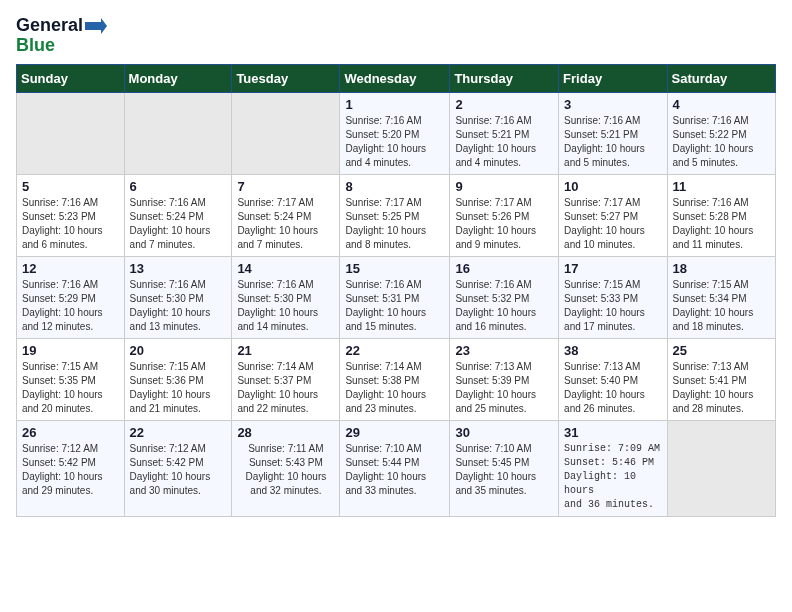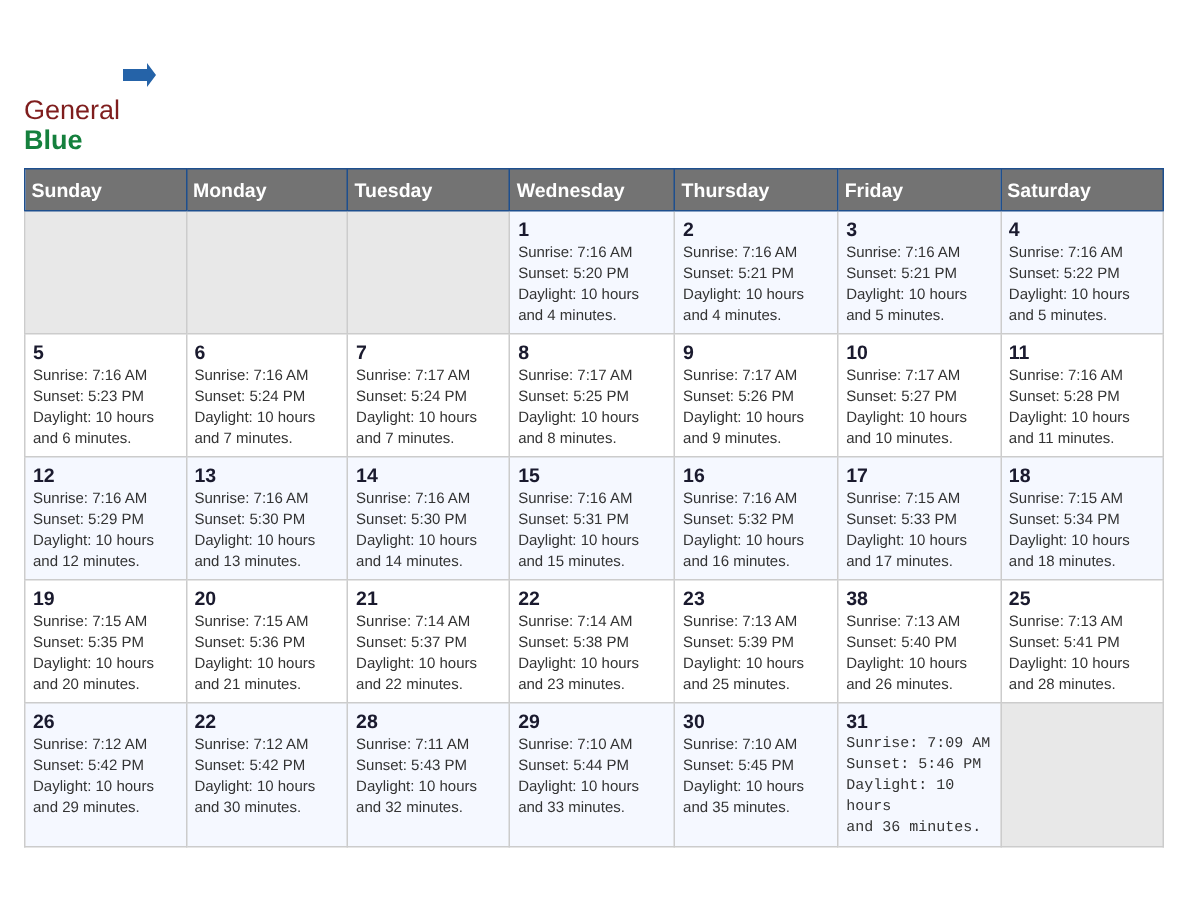--- a/index.html
+++ b/index.html
@@ -33,21 +33,21 @@
     .calendar-subtitle {
       font-size: 16px;
       color: #555;
     }
     .calendar {
       width: 100%;
       border-collapse: collapse;
       border: 1px solid #ccc;
     }
     .calendar thead tr th {
-      background: #737373;
+      background: #14532d;
       color: #fff;
       font-size: 13px;
       font-weight: bold;
       padding: 6px 4px;
       text-align: left;
       border: 1px solid #1e4f8e;
     }
     .calendar tbody tr td {
       vertical-align: top;
       border: 1px solid #ccc;
@@ -77,21 +77,21 @@
       background: #e8e8e8 !important;
     }
   </style>
 </head>
 <body>
 
 <div class="header">
   <div class="logo">
   <div style="display:flex;flex-direction:column;line-height:1.1;">
     <div style="display:flex;align-items:center;">
-      <span style="font-size:18px;font-weight:normal;color:#7f1d1d;margin-top:48px;">General</span>
+      <span style="font-size:18px;font-weight:bold;color:#0f172a;">General</span>
       <svg width="22" height="16" viewBox="0 0 22 16" style="margin-left:2px;">
         <polygon points="0,4 16,4 16,0 22,8 16,16 16,12 0,12" fill="#2563a8"></polygon>
       </svg>
     </div>
     <span style="font-size:18px;font-weight:bold;color:#15803d;">Blue</span>
   </div>
 </div>
   <div class="title-block">
     <div class="calendar-title"></div>
     <div class="calendar-subtitle"></div>
@@ -307,21 +307,21 @@
         </td>
         <td>
           <div class="day-number">22</div>
           <div class="day-info" style="white-space: pre-line;">Sunrise: 7:12 AM
 Sunset: 5:42 PM
 Daylight: 10 hours
 and 30 minutes.</div>
         </td>
         <td>
           <div class="day-number">28</div>
-          <div class="day-info" style="white-space: pre-line;">Sunrise: 7:11 AM
+          <div class="day-info" style="white-space: pre-line; text-align: center;">Sunrise: 7:11 AM
 Sunset: 5:43 PM
 Daylight: 10 hours
 and 32 minutes.</div>
         </td>
         <td>
           <div class="day-number">29</div>
           <div class="day-info" style="white-space: pre-line;">Sunrise: 7:10 AM
 Sunset: 5:44 PM
 Daylight: 10 hours
 and 33 minutes.</div>

